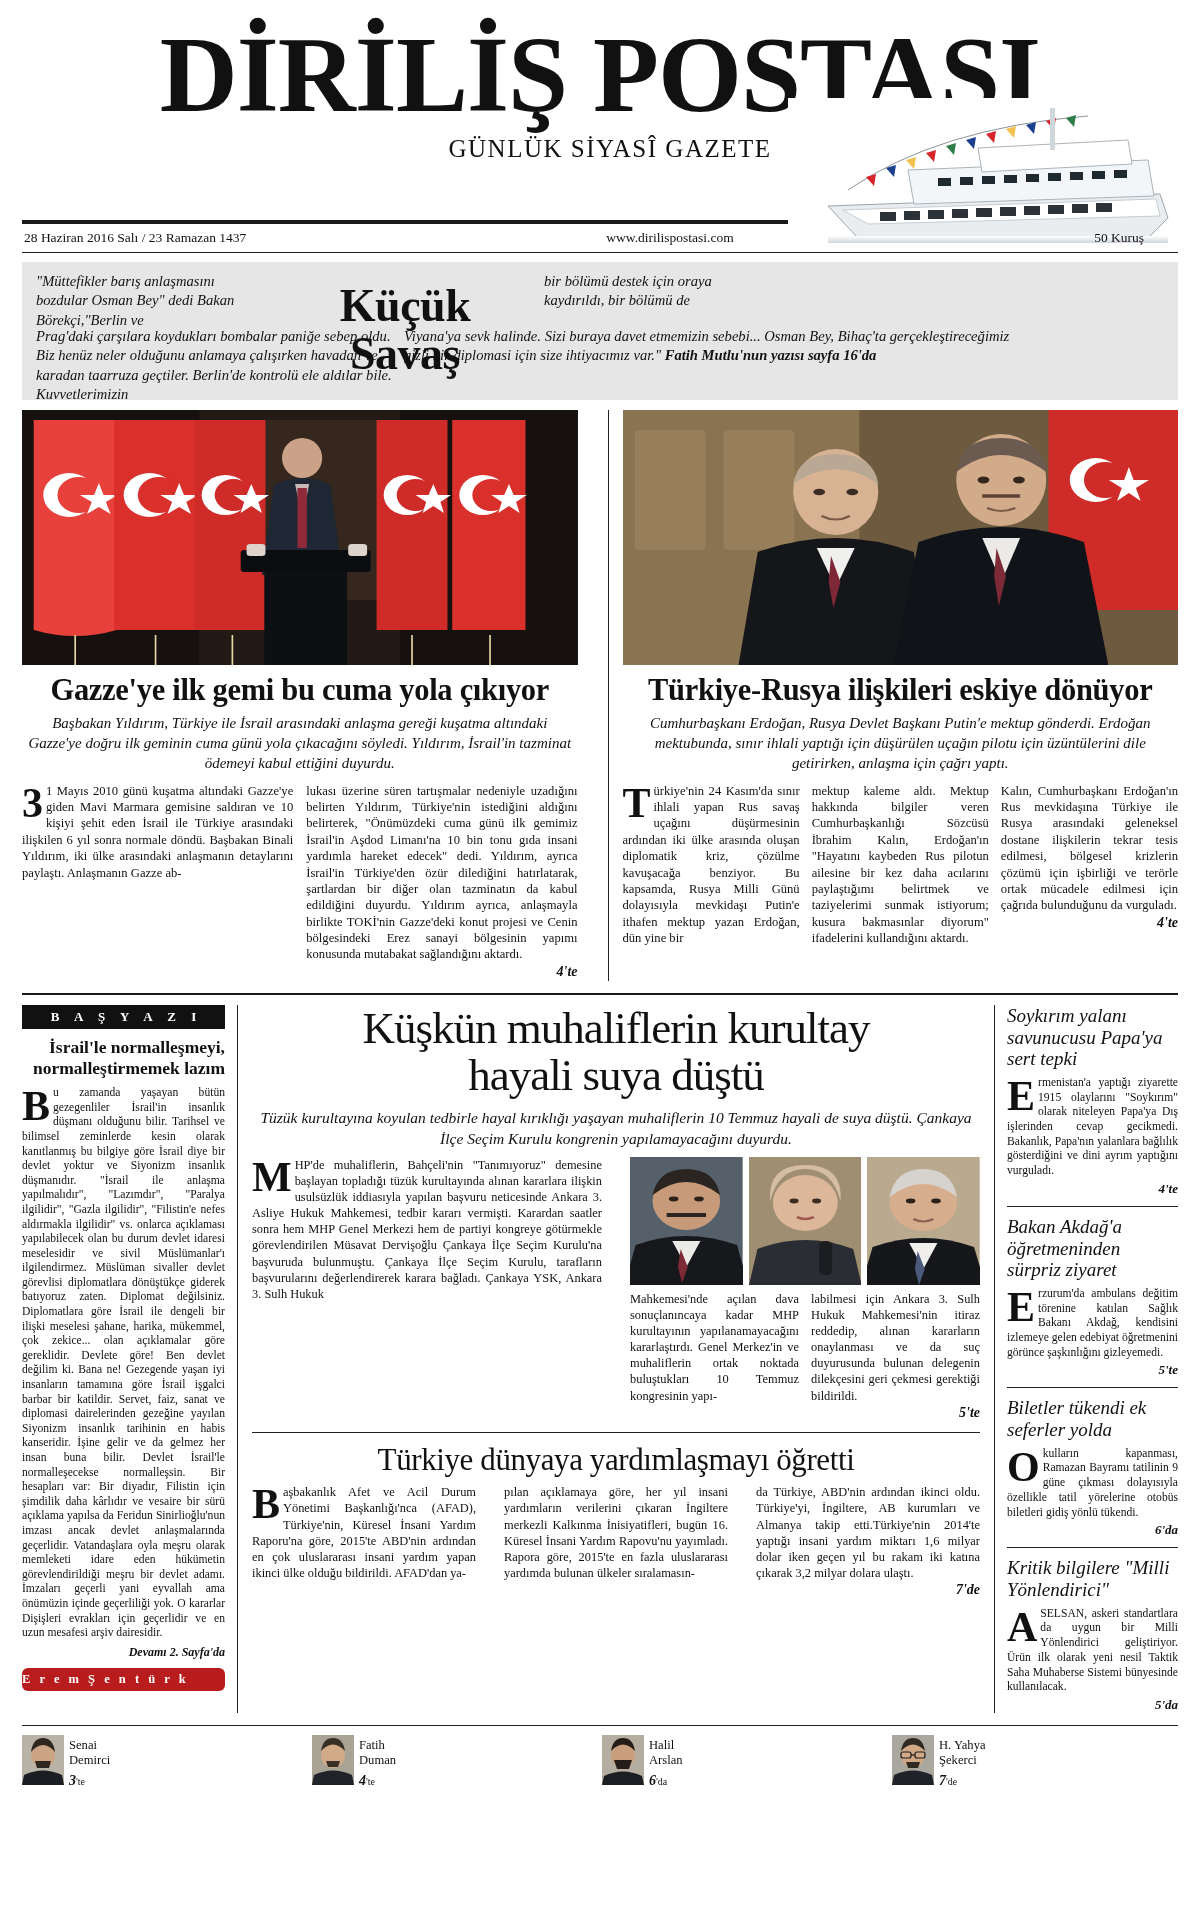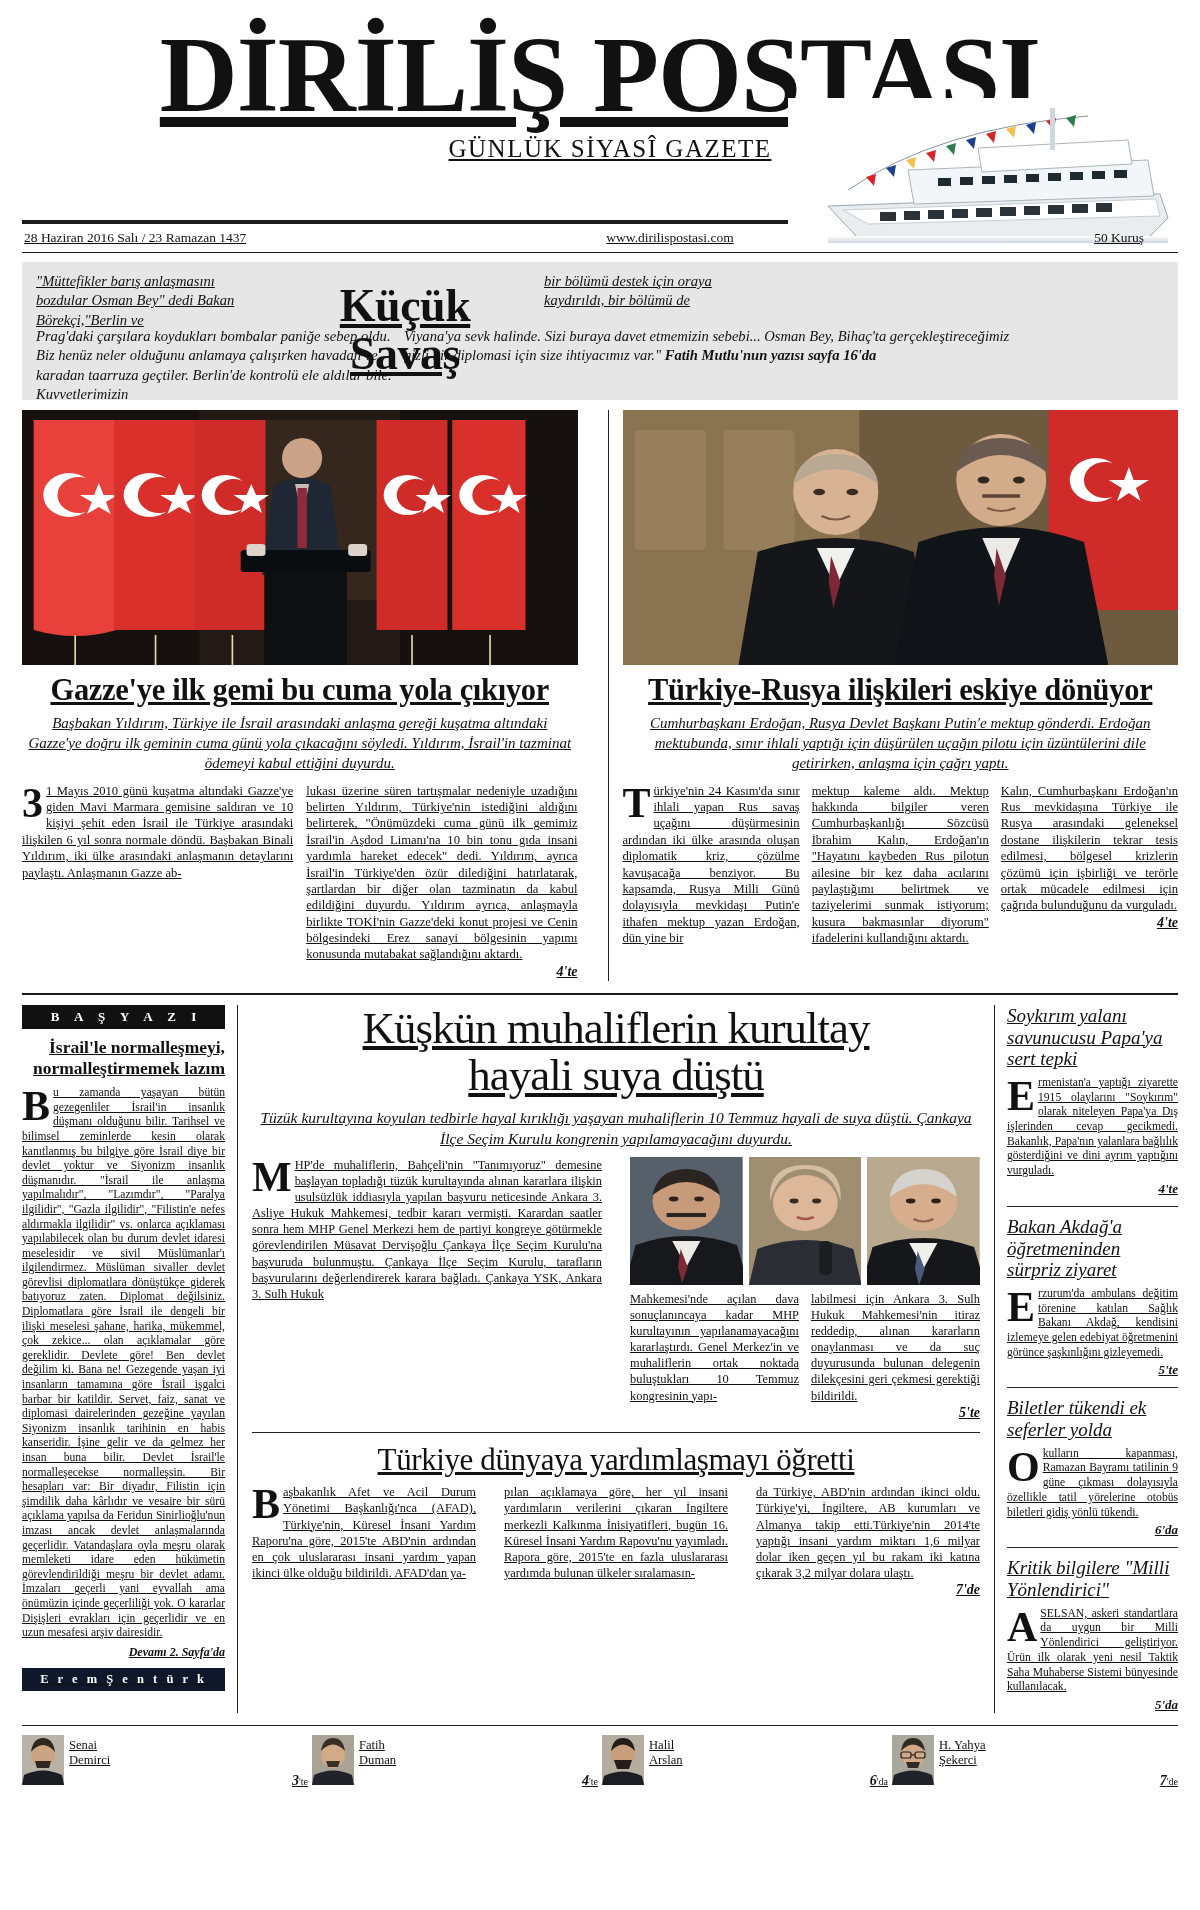--- a/index.html
+++ b/index.html
@@ -4,21 +4,21 @@
 <style>
   * { box-sizing: border-box; margin: 0; padding: 0; }
   body {
     width: 1200px; height: 1910px;
     background: #ffffff;
     font-family: "Liberation Serif", serif;
     color: #111;
     position: relative;
     overflow: hidden;
   }
-  .page { width: 1200px; height: 1866px; padding: 10px 22px 0 22px; position: relative; text-decoration: underline; }
+  .page { width: 1200px; height: 1866px; padding: 10px 22px 0 22px; position: relative; }
 
   
   .masthead { position: relative; height: 200px; }
   .logo {
     font-family: "Liberation Serif", serif;
     font-weight: bold;
     font-size: 108px;
     letter-spacing: -1px;
     text-align: center;
     line-height: 1.05;
@@ -124,23 +124,23 @@
     font-size: 13px; letter-spacing: 6px; font-weight: bold;
     padding: 4px 0 4px 6px;
   }
   .basyazi-title {
     text-align: right; font-weight: bold; font-size: 17.5px;
     line-height: 1.18; margin: 8px 0 8px 0;
   }
   .basyazi-body { font-size: 11.6px; line-height: 1.26; text-align: justify; }
   .devam { font-weight: bold; font-style: italic; text-align: right; font-size: 12px; margin-top: 4px; }
   .author-bar {
-    background: #0f172a; color: #fff; text-align: center;
+    background: #b91c1c; color: #fff; 
     font-size: 12.5px; letter-spacing: 3px; font-weight: bold;
-    padding: 4px 0; margin-top: 8px;
+    padding: 4px 0; margin-top: 8px; border-radius: 6px;
   }
 
   .ccol h1 {
     font-size: 45px; font-weight: normal; text-align: center;
     line-height: 1.04; letter-spacing: -1px;
     font-family: "Liberation Serif", serif;
   }
   .ccol .lede2 {
     font-style: italic; font-size: 15.5px; line-height: 1.3;
     text-align: center; margin-top: 10px;
@@ -171,21 +171,21 @@
   
   .colstrip {
     margin-top: 12px; border-top: 1.5px solid #222;
     padding-top: 9px; display: flex; gap: 4px; align-items: flex-start;
   }
   .cperson { flex: 1; display: flex; align-items: flex-start; gap: 5px; }
   .cface { flex: 0 0 42px; height: 50px; overflow: hidden; }
   .cface svg { width: 100%; height: 100%; display: block; }
   .cinfo { flex: 1; font-size: 12.6px; line-height: 1.2; padding-top: 3px; }
   .cname { font-weight: normal; }
-  .cpage { text-align: right; font-style: italic; font-weight: bold; font-size: 14px; margin-top: 5px; }
+  .cpage { font-style: italic; font-weight: bold; font-size: 14px; margin-top: 5px; }
   .cpage small { font-size: 10px; font-weight: normal; font-style: normal; }
 </style>
 </head>
 <body>
 
 <div class="page">
 
   <div class="masthead">
     <div class="logo">
       <span>DİRİLİŞ POSTASI</span>

